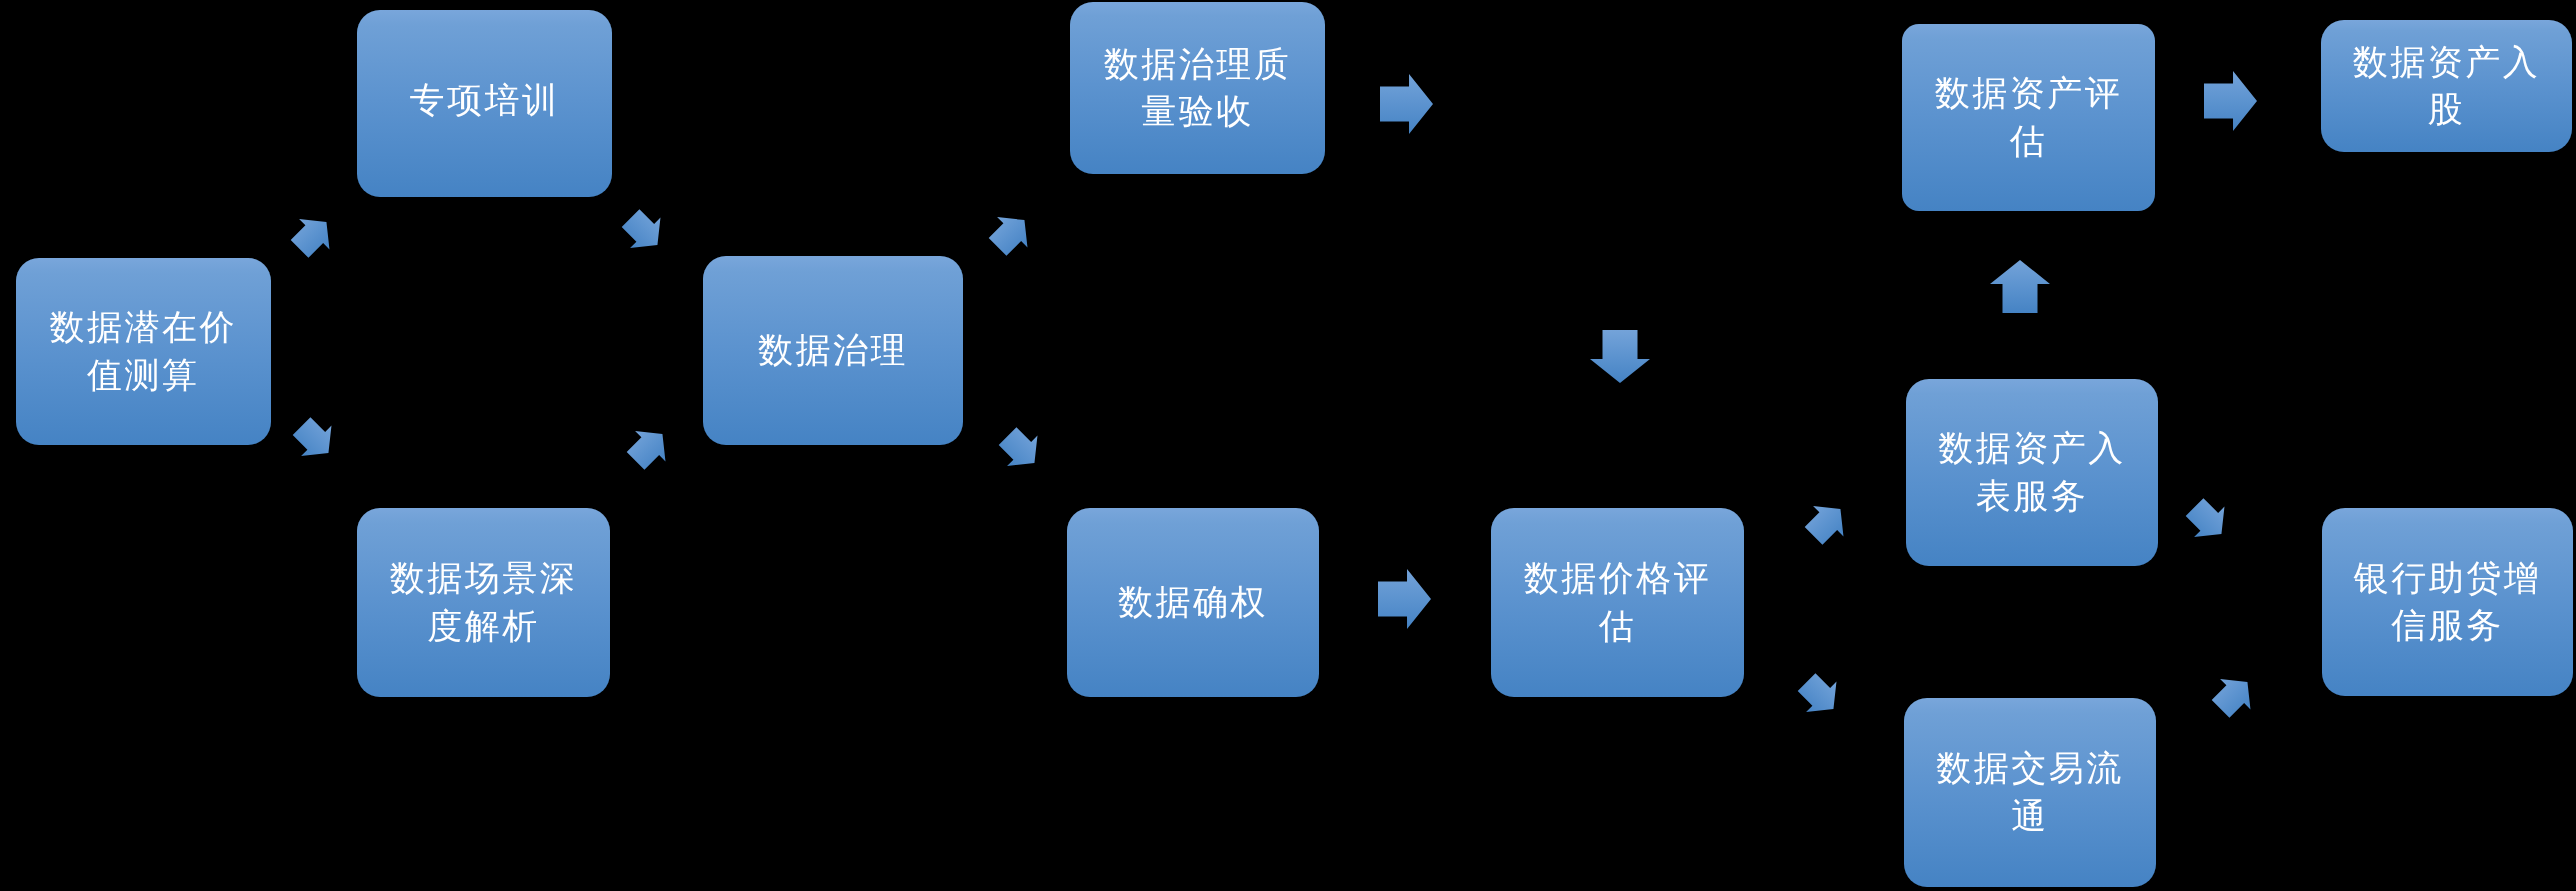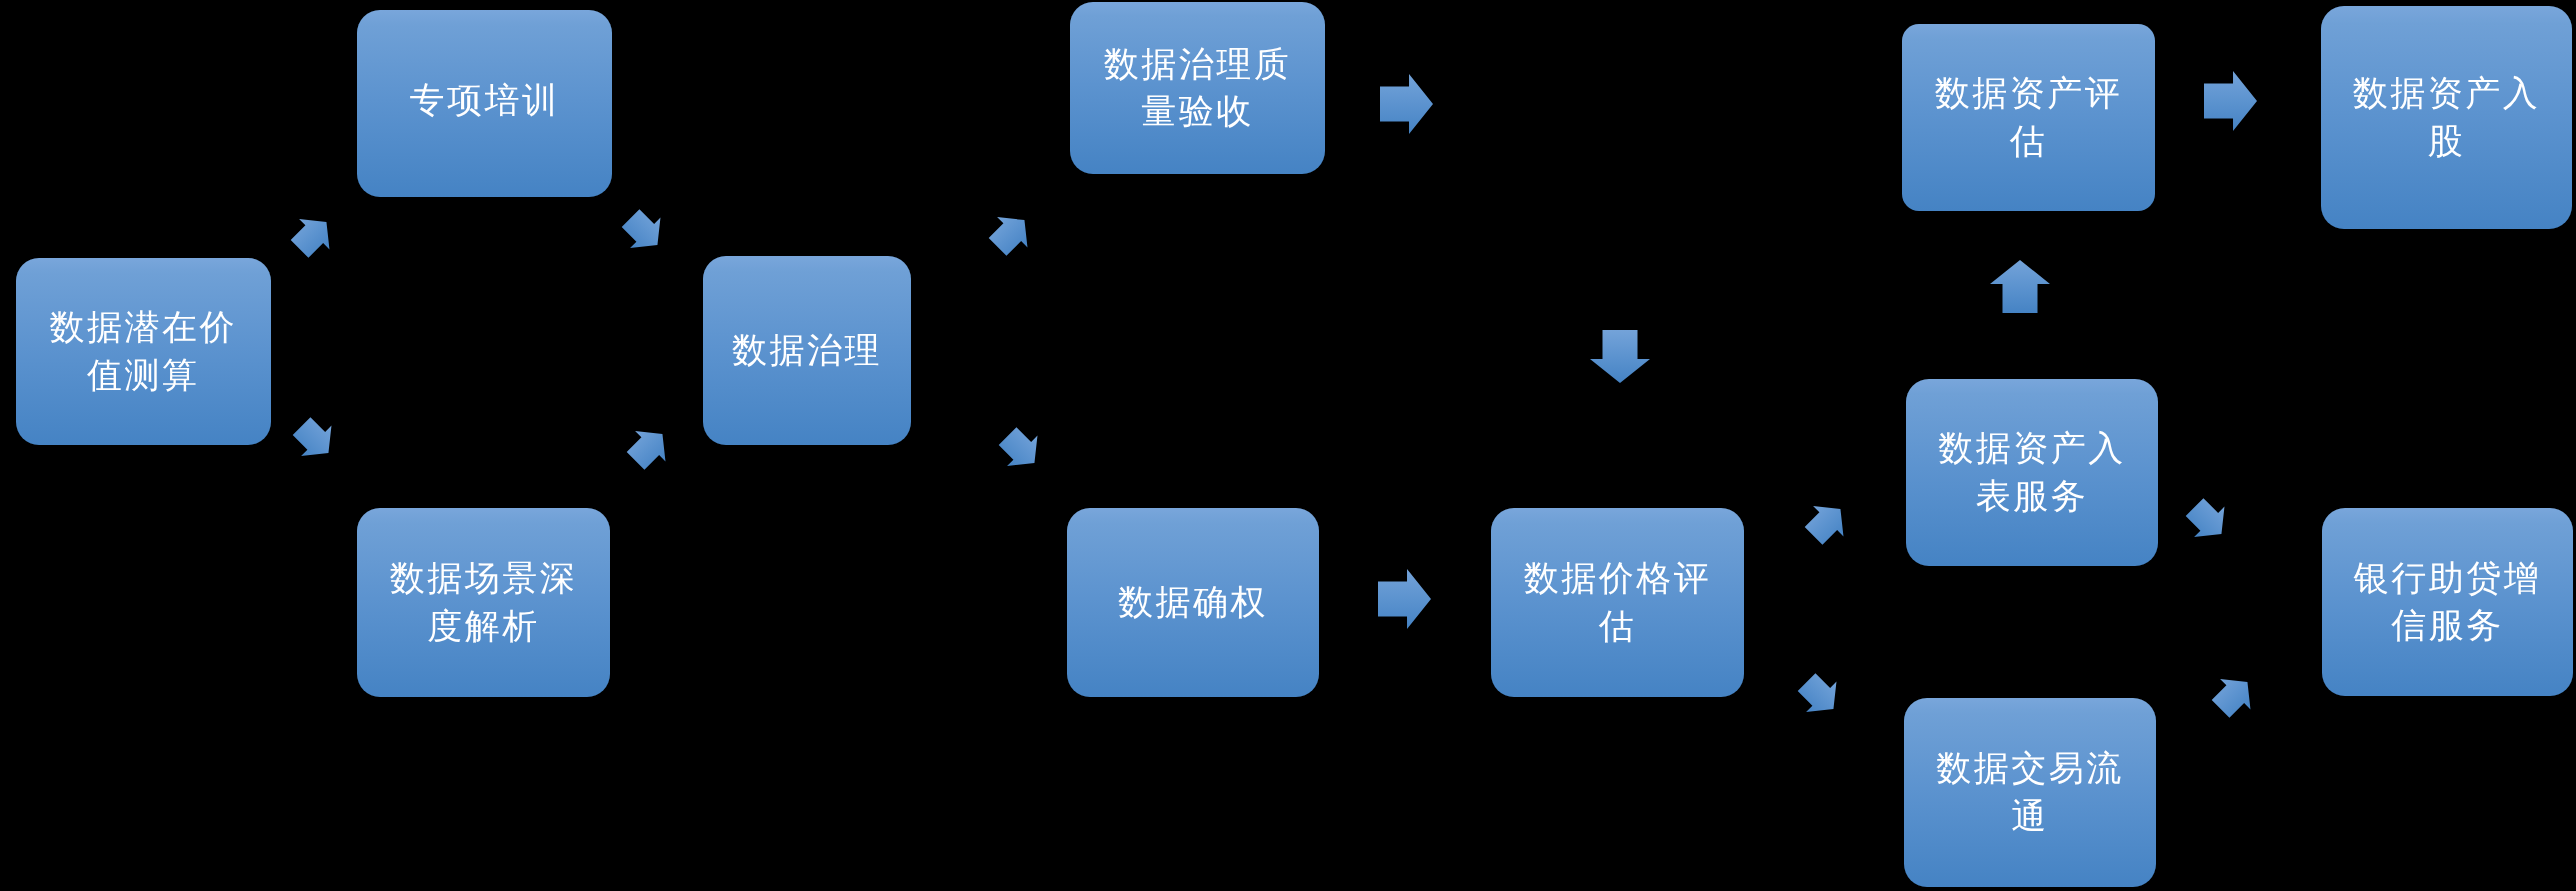--- a/index.html
+++ b/index.html
@@ -61,42 +61,42 @@
 
   <div class="node" style="left:15.8px;   top:258px;  width:255px; height:187px;">
       <span class="label">数据潜在价值测算</span>
     </div>
   <div class="node" style="left:357px;  top:10px;   width:255px; height:187px;font-family:Liberation Mono, monospace;">
       <span class="label">专项培训</span>
     </div>
   <div class="node" style="left:357px;  top:508px;  width:253px; height:189px;">
       <span class="label">数据场景深度解析</span>
     </div>
-  <div class="node" style="left:703px; top:256px;  width:208px; height:189px;">
+  <div class="node" style="left:703px; top:256px;  width:260px; height:189px;">
       <span class="label">数据治理</span>
     </div>
   <div class="node" style="left:1070px; top:2px;   width:255px; height:172px;justify-content:center;">
       <span class="label">数据治理质量验收</span>
     </div>
   <div class="node" style="left:1067px; top:508px;  width:252px; height:189px;">
       <span class="label">数据确权</span>
     </div>
   <div class="node" style="left:1491px; top:508px;  width:253px; height:189px;">
       <span class="label">数据价格评估</span>
     </div>
   <div class="node" style="left:1906px; top:379px;  width:252px; height:187px;">
       <span class="label">数据资产入表服务</span>
     </div>
   <div class="node" style="left:1904px; top:698px; width:252px; height:189px;">
       <span class="label">数据交易流通</span>
     </div>
   <div class="node" style="left:1902px; top:24px;   width:253px; height:187px;border-radius:17px;">
       <span class="label">数据资产评估</span>
     </div>
-  <div class="node" style="left:2321px; top:6px;   width:251px; height:223px;">
+  <div class="node" style="left:2321px; top:20px;   width:251px; height:132px;">
       <span class="label">数据资产入股</span>
     </div>
   <div class="node" style="left:2322px; top:508px;  width:251px; height:188px;">
       <span class="label">银行助贷增信服务</span>
     </div>
 
   <svg class="arrow a-upright" style="left:294px;  top:214px;" width="38" height="43" viewBox="0 0 84 96" preserveAspectRatio="none">
       <polygon points="0,20 46,20 46,0 84,48 46,96 46,76 0,76" fill="url(#arrowGrad)"></polygon>
     </svg>
   <svg class="arrow a-downright" style="left:296px;  top:418px;" width="38" height="43" viewBox="0 0 84 96" preserveAspectRatio="none">

